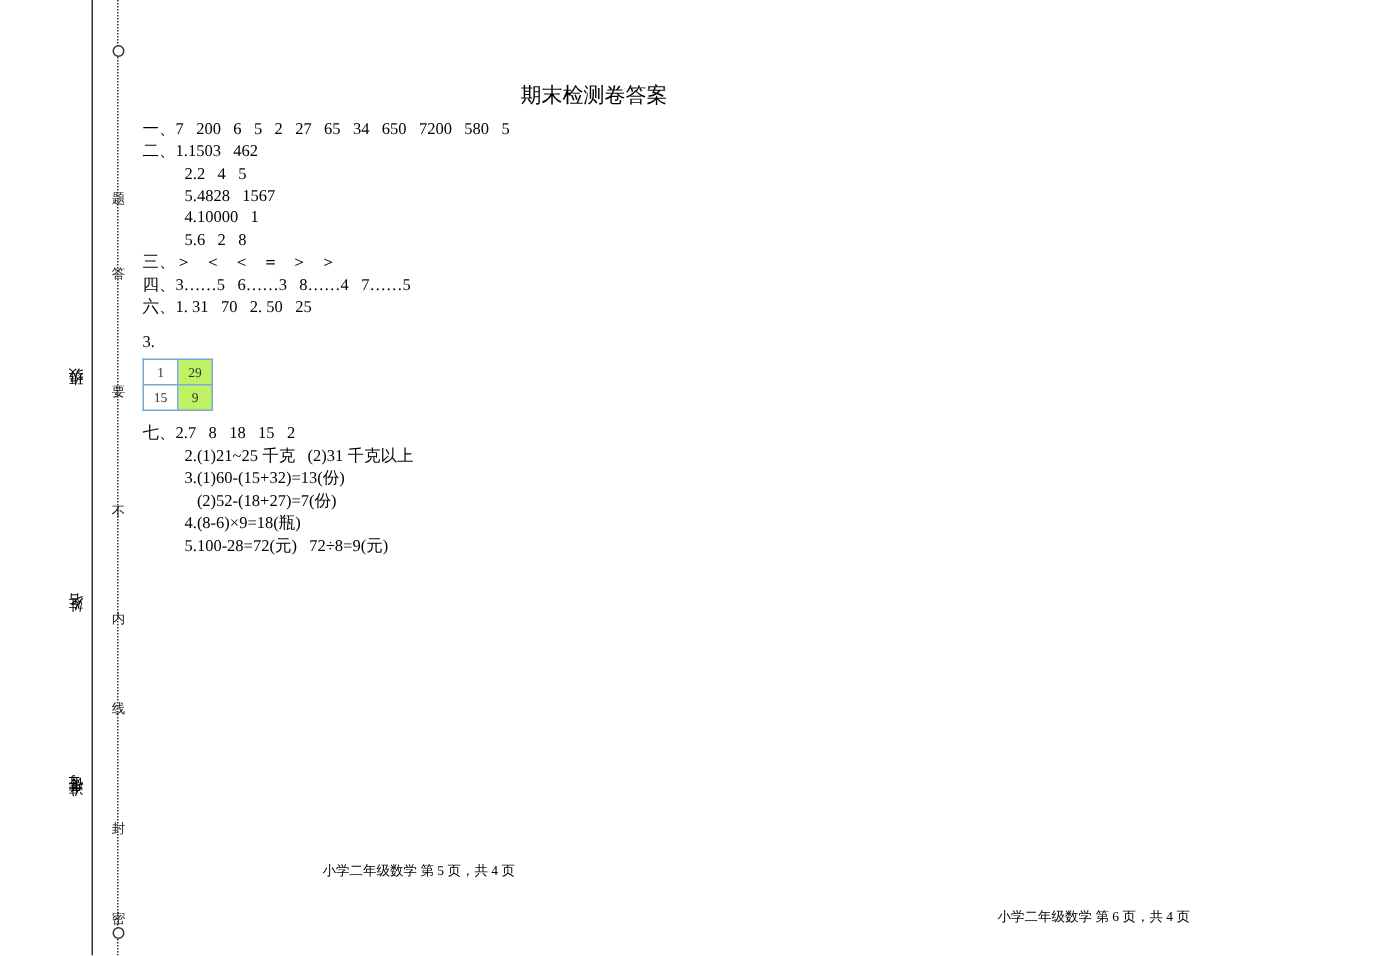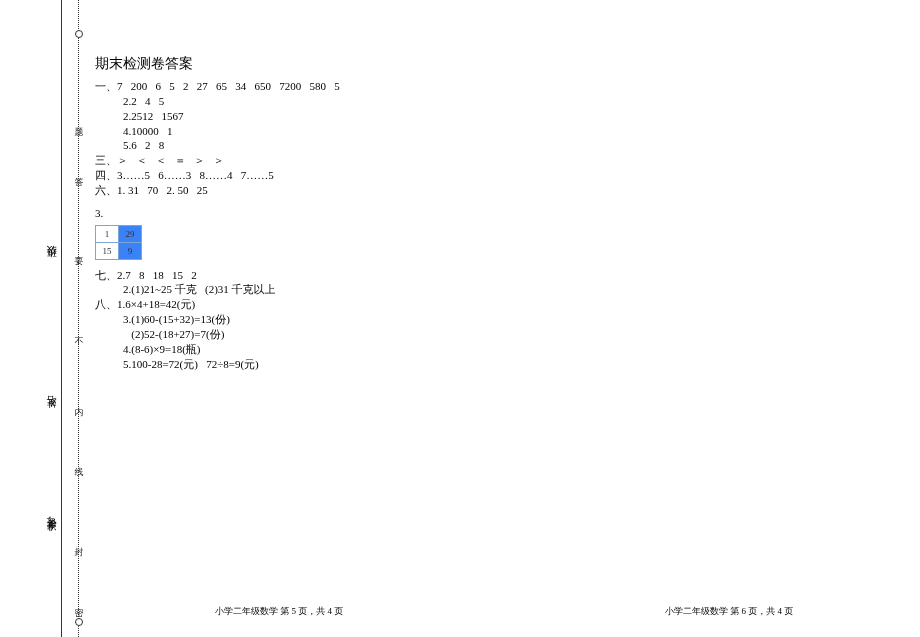--- a/index.html
+++ b/index.html
@@ -73,21 +73,21 @@
   }
   .circle.c1 { top: 30px; }
   .circle.c2 { top: 618px; }
   .content {
     position: absolute;
     left: 95px;
     top: 55px;
     width: 400px;
   }
   .title {
-    text-align: left;
+    text-align: right;
     font-size: 14px;
     margin-bottom: 6px;
     font-family: "SimSun", serif;
     width: 350px;
   }
   .line {
     line-height: 1.35;
     white-space: pre;
   }
   .indent1 { padding-left: 28px; }
@@ -100,26 +100,26 @@
   table.grid td {
     border: 1px solid #7aa7d4;
     width: 22px;
     height: 16px;
     text-align: center;
     font-size: 9px;
     color: #333;
     padding: 0;
   }
   table.grid td.shaded {
-    background: #3b82f6;
+    background: #bef264;
   }
   .footer-left {
     position: absolute;
     left: 215px;
-    top: 605px;
+    top: 574px;
     font-size: 9px;
   }
   .footer-right {
     position: absolute;
     left: 665px;
     top: 605px;
     font-size: 9px;
   }
 </style>
 </head>
@@ -142,22 +142,23 @@
   <div class="vhint h3">内</div>
   <div class="vhint h5">线</div>
   <div class="vhint h4">封</div>
   <div class="vhint h6">密</div>
 </div>
 
 <div class="content">
   <div class="title">期末检测卷答案</div>
 
   <div class="line">一、7   200   6   5   2   27   65   34   650   7200   580   5</div>
+  <div class="line">二、1.1503   462</div>
   <div class="line indent1">2.2   4   5</div>
-  <div class="line indent1">2.2512   1567</div>
+  <div class="line indent1">5.4828   1567</div>
   <div class="line indent1">4.10000   1</div>
   <div class="line indent1">5.6   2   8</div>
   <div class="line">三、＞   ＜   ＜   ＝   ＞   ＞</div>
   <div class="line">四、3……5   6……3   8……4   7……5</div>
   <div class="line">六、1. 31   70   2. 50   25</div>
 
   <div class="line section-gap">3.</div>
 
   <table class="grid">
     <tbody>
@@ -167,21 +168,20 @@
     </tr>
     <tr>
       <td>15</td>
       <td class="shaded">9</td>
     </tr>
   </tbody>
     </table>
 
   <div class="line section-gap">七、2.7   8   18   15   2</div>
   <div class="line indent1">2.(1)21~25 千克   (2)31 千克以上</div>
-  <div class="line">八、1.6×4+18=42(元)</div>
   <div class="line indent1">3.(1)60-(15+32)=13(份)</div>
   <div class="line indent1">   (2)52-(18+27)=7(份)</div>
   <div class="line indent1">4.(8-6)×9=18(瓶)</div>
   <div class="line indent1">5.100-28=72(元)   72÷8=9(元)</div>
 </div>
 
 <div class="footer-left">小学二年级数学   第 5 页，共 4 页</div>
 <div class="footer-right">小学二年级数学  第 6 页，共 4 页</div>
 
 </body></html>

